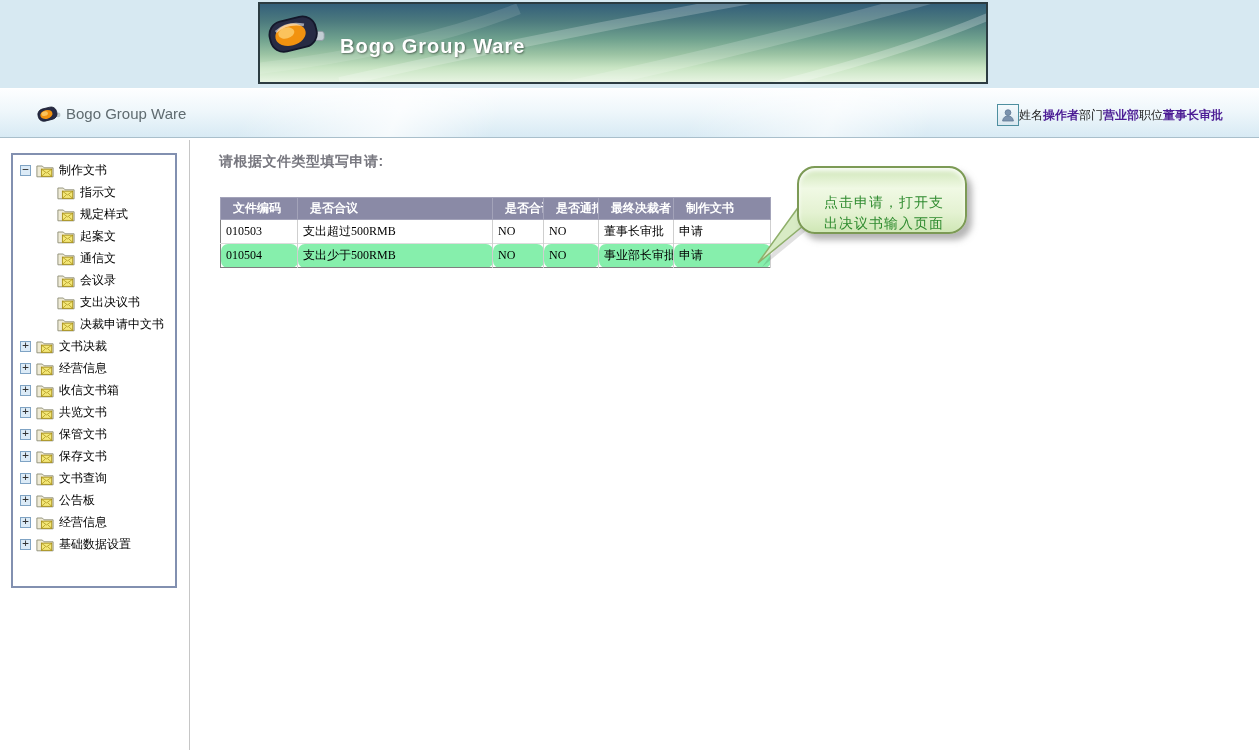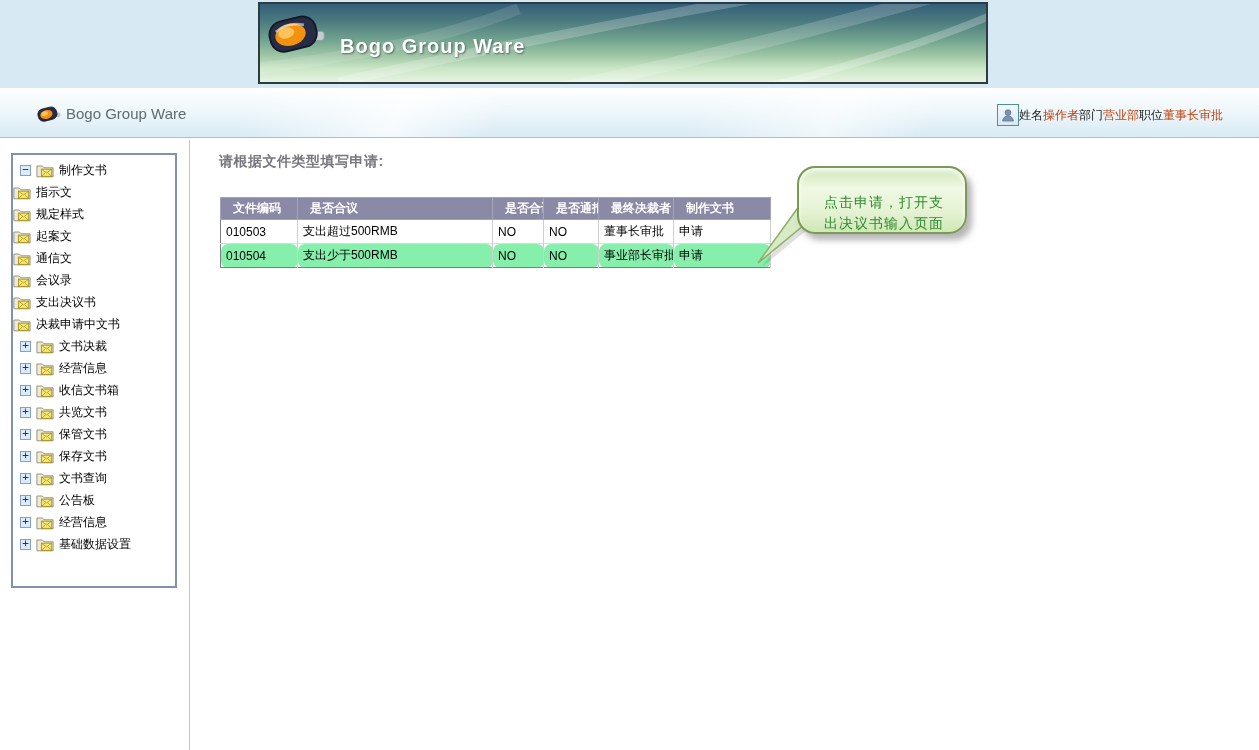--- a/index.html
+++ b/index.html
@@ -37,31 +37,31 @@
   .app-logo{position:absolute;left:36px;top:16px;width:26px;height:19px;}
   .app-title{position:absolute;left:66px;top:105px;font-size:15px;color:#5F6B70;}
   .user-info{
     position:absolute;right:36px;top:102px;height:26px;
     display:flex;align-items:center;font-size:12px;color:#1a1a1a;
   }
   .user-icon-box{
     width:22px;height:22px;border:1px solid #4E8FA0;box-sizing:border-box;
     background:linear-gradient(180deg,#F4FAFD,#D9E7F0);display:flex;align-items:center;justify-content:center;
   }
-  .user-link{color:#c2410c;cursor:pointer;}
+  .user-link{color:#4c1d95;cursor:pointer;font-weight:bold;}
   
   .v-separator{position:absolute;left:189px;top:140px;width:1px;height:610px;background:#C6C6C6;}
   
   .sidebar-box{
     position:absolute;left:11px;top:153px;width:166px;height:435px;
     border:2px solid #8290B0;box-sizing:border-box;background:#ffffff;padding-top:4px;
   }
   .tree-row{display:flex;align-items:center;height:22px;gap:5px;font-size:12px;color:#000;cursor:pointer;white-space:nowrap;}
   .tree-row.parent{padding-left:7px;}
-  .tree-row.child{}
+  .tree-row.child{padding-left:44px;}
   .toggle{
     width:11px;height:11px;box-sizing:border-box;flex:0 0 11px;
     border:1px solid #7FA3C4;background:#DCEBF7;color:#333;
     font-size:11px;line-height:8px;text-align:center;font-family:"DejaVu Sans Mono",monospace;
   }
   .folder-ic{flex:0 0 18px;width:18px;height:15px;}
   
   .instruction{
     position:absolute;left:219px;top:153px;
     font-size:14px;font-weight:bold;color:#77777F;letter-spacing:0.5px;
@@ -71,21 +71,21 @@
     border-collapse:collapse;table-layout:fixed;
     border:1px solid #7F7F7F;
     font-size:12px;
   }
   table.req th{
     background:#8A8AA6;color:#ffffff;font-weight:bold;text-align:left;
     padding:2px 12px;height:15px;border:1px solid #A3A3B9;white-space:nowrap;overflow:hidden;
   }
   table.req td{
     padding:3px 5px;height:17px;border-right:1px solid #CFCFCF;border-top:1px solid #DCDCDC;
-    white-space:nowrap;overflow:hidden;background:#ffffff;
+    white-space:nowrap;overflow:hidden;background:#ffffff;font-family:Liberation Serif, serif;
   }
   table.req tr.alt td{background:#86efac;border-radius:7px;}
   .apply{cursor:pointer;}
   
   .callout{
     position:absolute;left:797px;top:166px;width:170px;height:68px;box-sizing:border-box;
     border:2px solid #7C9A55;border-radius:18px;
     background:linear-gradient(180deg,#CFE6B8 0%,#F0F9E4 32%,#E4F2D2 70%,#CFE7B5 100%);
     box-shadow:5px 6px 6px rgba(110,110,110,0.5), inset 0 3px 4px rgba(255,255,255,0.9);
     color:#2F8B2F;font-size:14px;line-height:21px;letter-spacing:1px;

